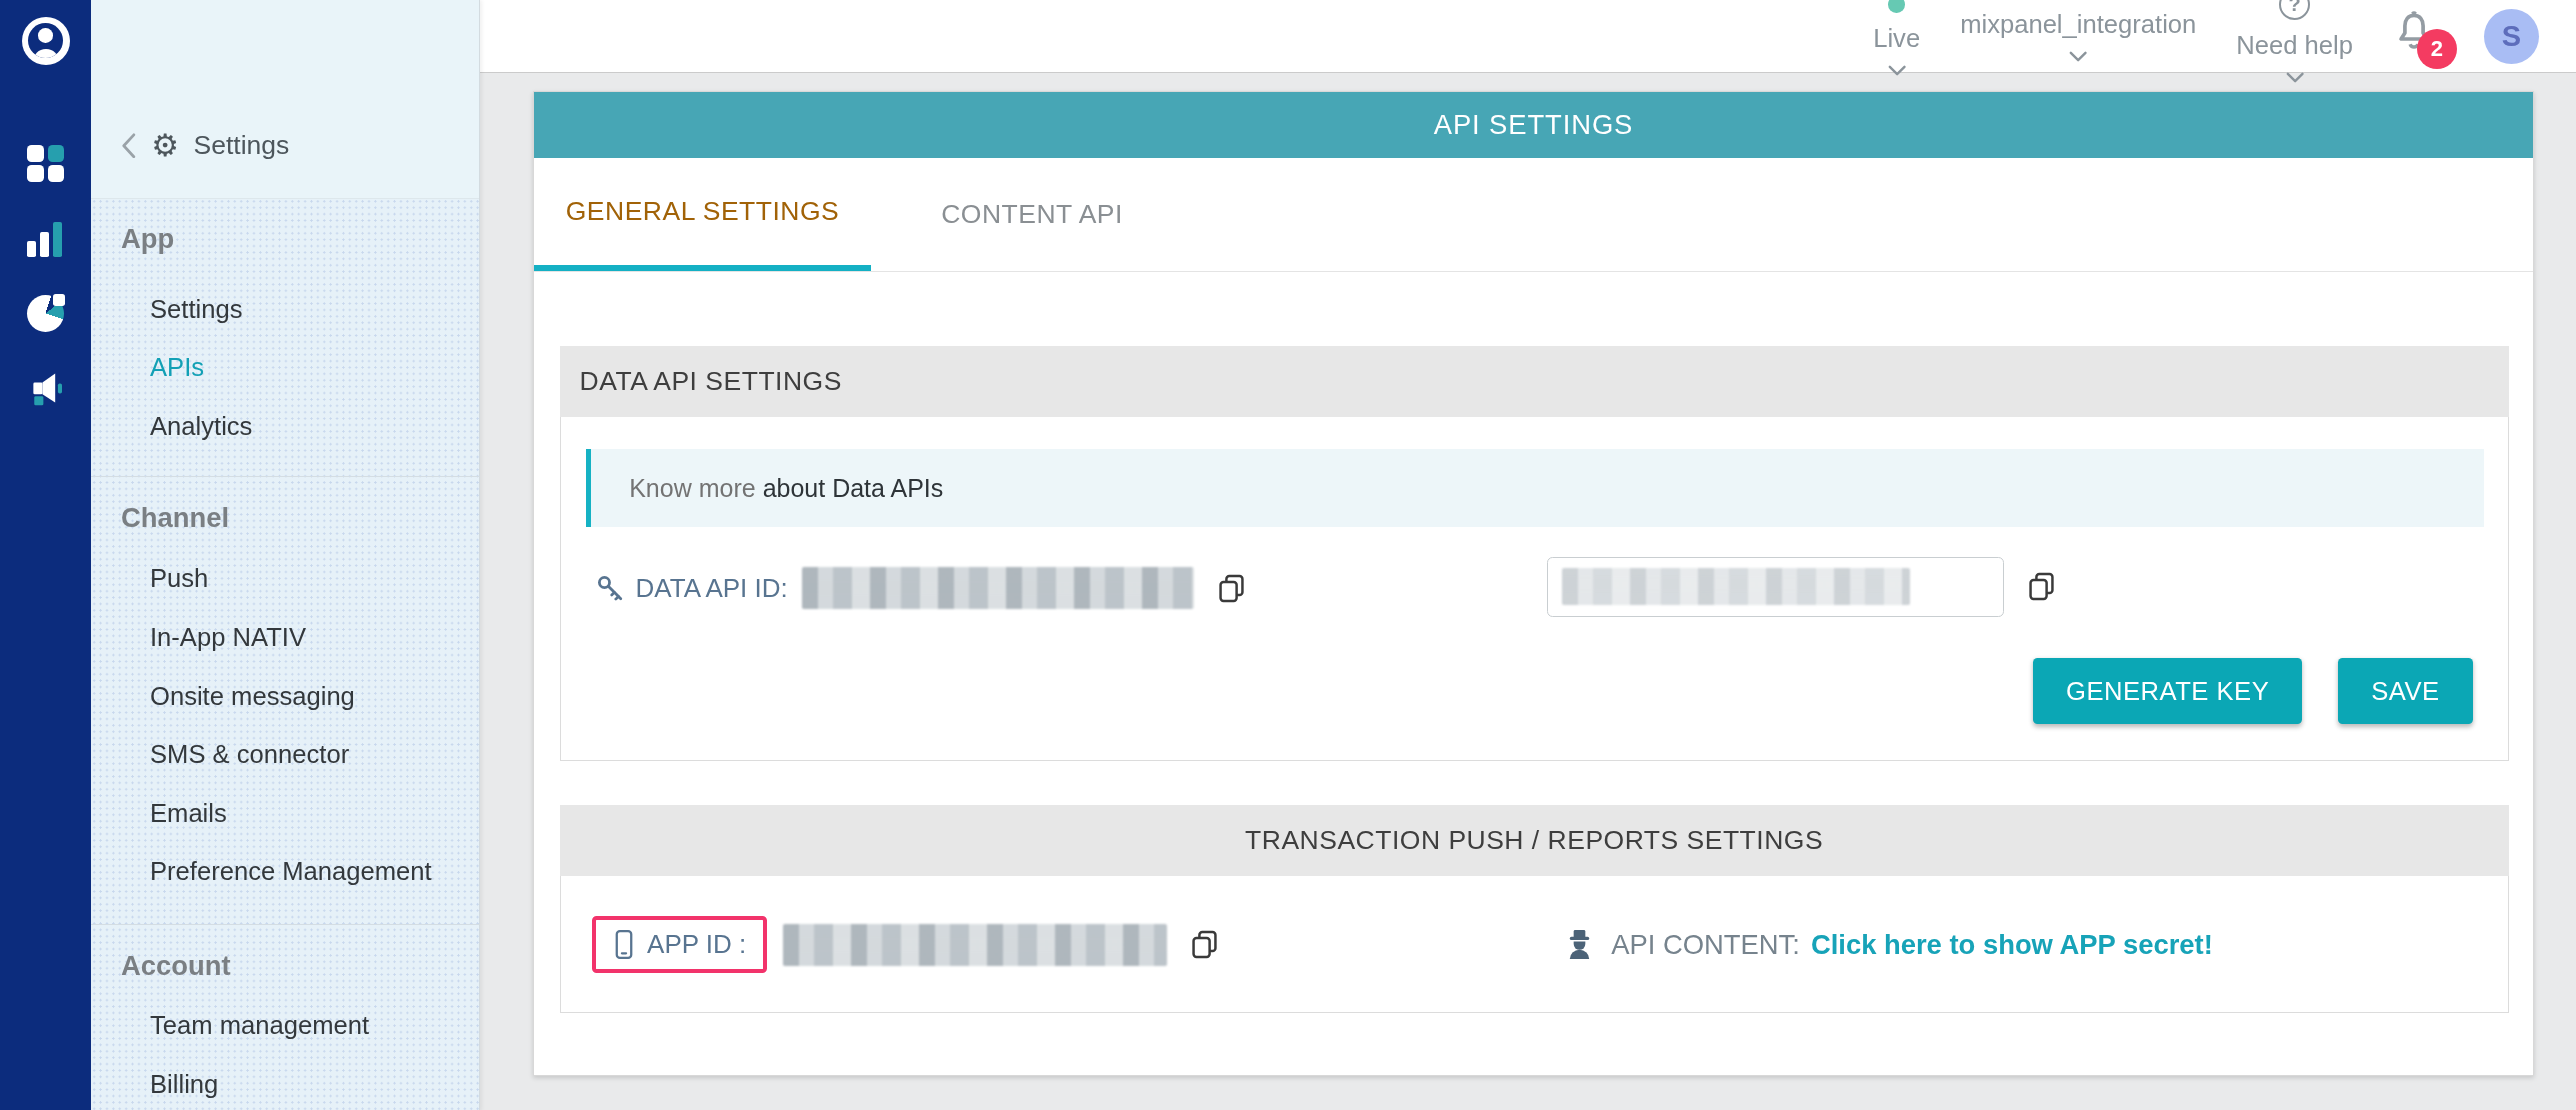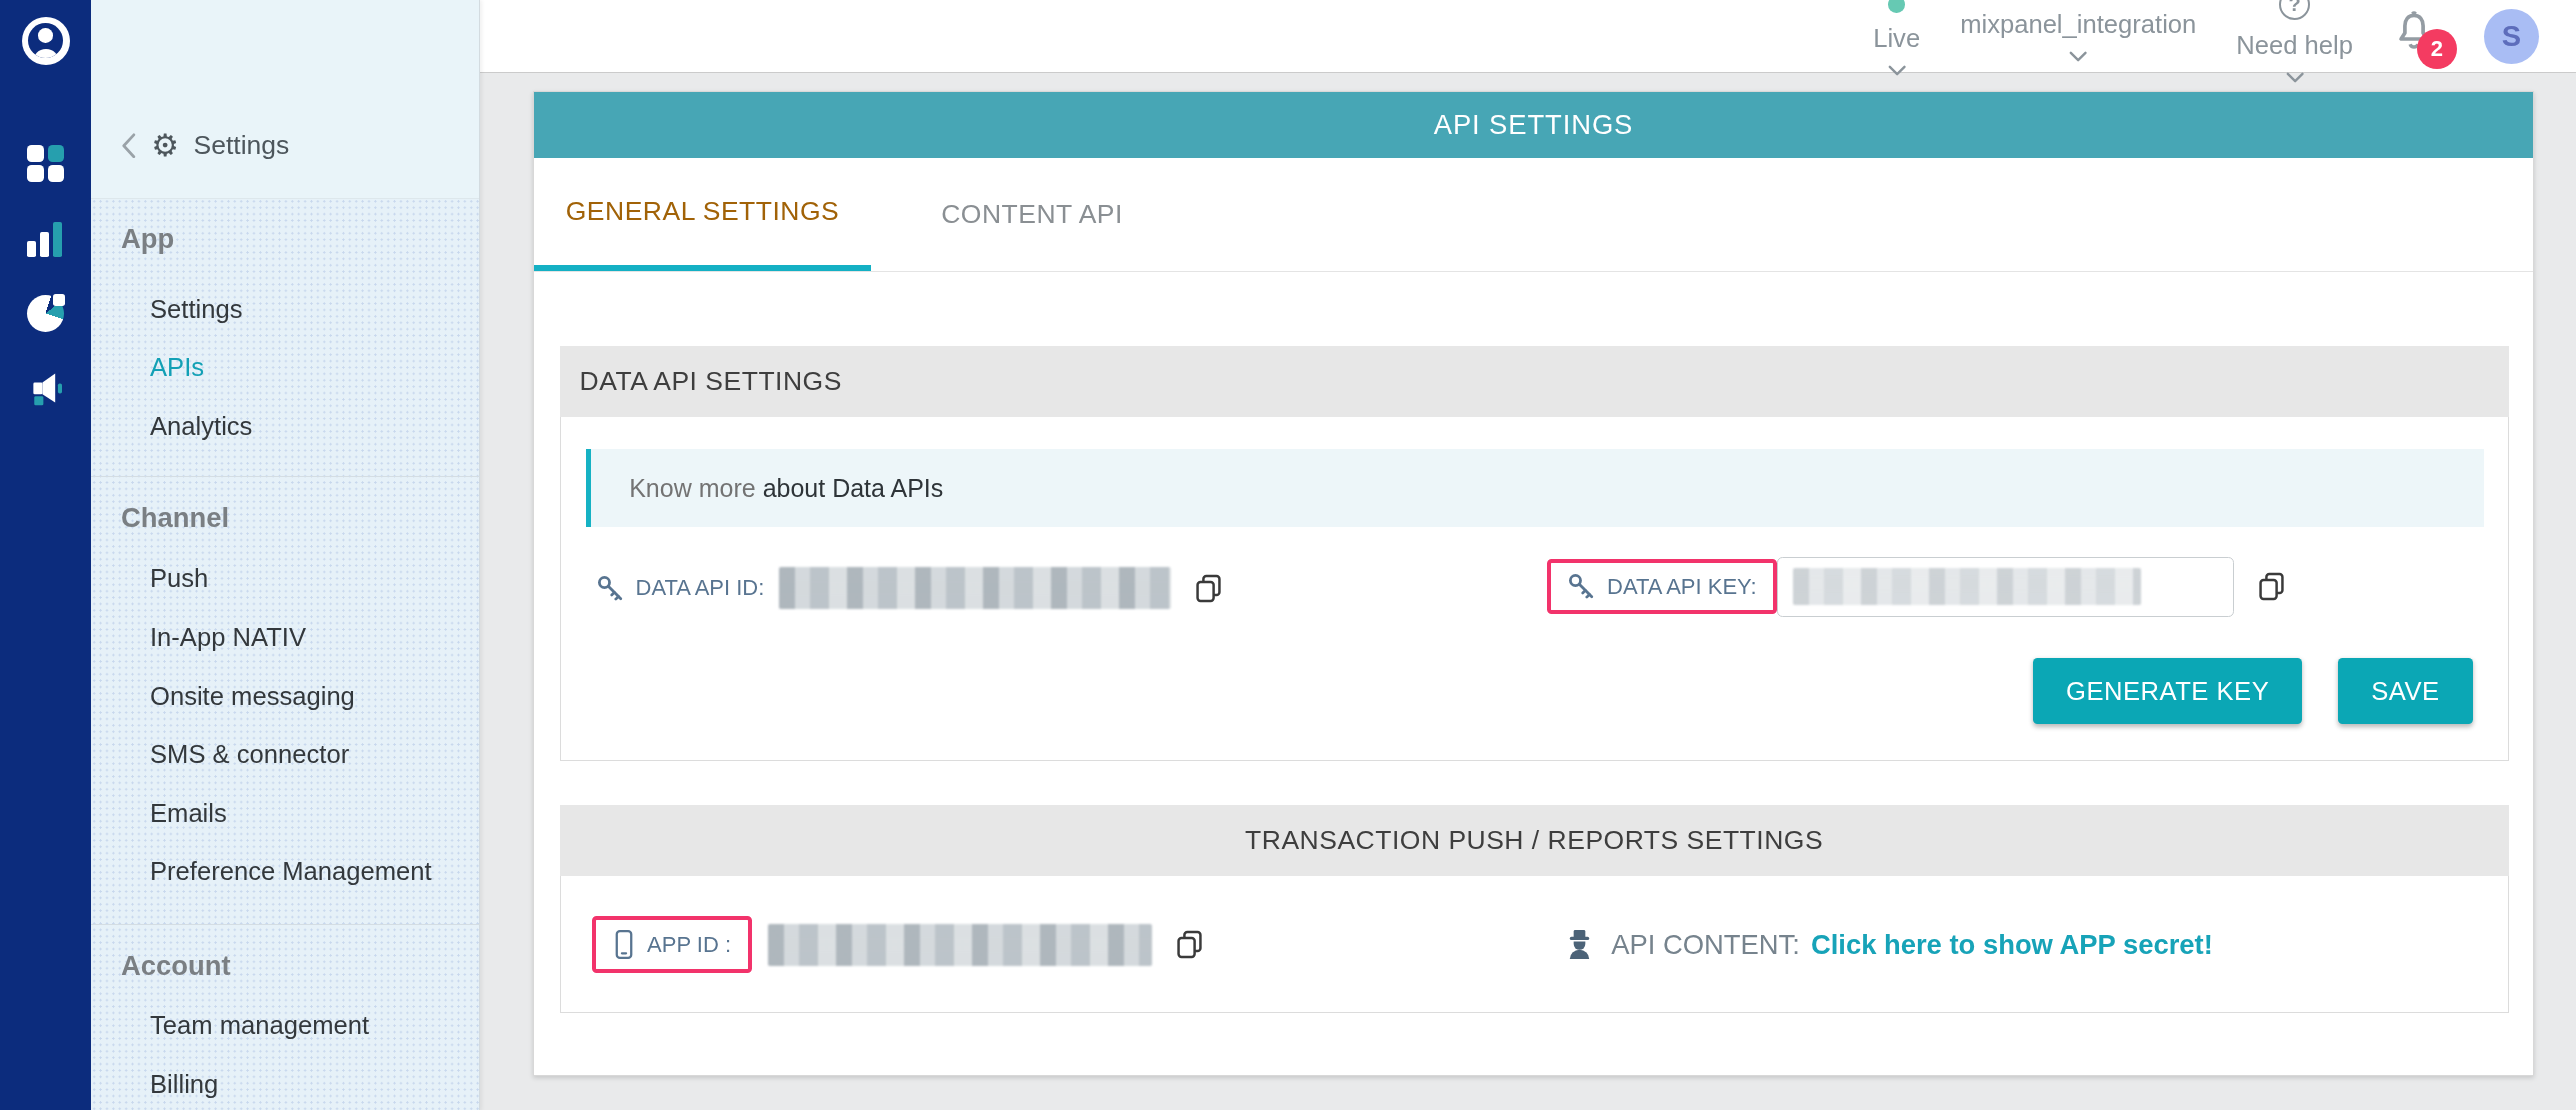--- a/index.html
+++ b/index.html
@@ -70,21 +70,21 @@
     font-size:26.5px; color:#3e3e3e; letter-spacing:0.5px; }
   .sec-band.left-title { padding-left:20px; }
   .sec-band.center-title { justify-content:center; }
   .sec-body { position:relative; background:#fff; border:0.9px solid #dcdcdc; border-top:none; }
 
   .info-bar { position:absolute; left:25.6px; top:32px; width:1898px; height:78px; background:#edf6f9;
     border-left:5.5px solid #16b2c4; display:flex; align-items:center; padding-left:38px; font-size:25px; color:#2e3438; }
   .know-link { color:#737373; cursor:pointer; margin-right:7px; }
 
   .field-row { position:absolute; display:flex; align-items:center; }
-  .slate-label { font-size:22px; font-weight:500; color:#587490; white-space:nowrap; }
+  .slate-label { font-size:26px; font-weight:500; color:#587490; white-space:nowrap; }
   .redacted { height:42px; border-radius:1.8px; filter:blur(1.1px);
     background-image:
       repeating-linear-gradient(90deg, rgba(125,138,148,.50) 0 15.6px, rgba(196,203,208,.42) 15.6px 31px, rgba(150,162,171,.48) 31px 50px, rgba(214,219,222,.45) 50px 68px),
       repeating-linear-gradient(0deg, rgba(182,190,196,.42) 0 13.7px, rgba(152,163,171,.30) 13.7px 28px); }
   .redacted.light { opacity:.62; }
   .pink-box { display:flex; align-items:center; gap:11px; border:4.6px solid #f2336b; border-radius:4.6px;
     padding:9.1px 16.5px; background:#fff; }
   .key-input { width:457px; height:60px; border:1.8px solid #c9ced1; border-radius:5.5px; background:#fff;
     display:flex; align-items:center; padding:0 14.6px; }
   .copy-btn { margin-left:20px; cursor:pointer; display:flex; }
@@ -227,29 +227,20 @@
         <div class="redacted" style="width:392px; margin-left:14.6px"></div>
         <span class="copy-btn">
           <svg width="35" height="35" viewBox="0 0 24 24">
             <rect x="8.5" y="3.5" width="11" height="13" rx="2" fill="#fff" stroke="#3a3a3a" stroke-width="1.7"></rect>
             <rect x="4.5" y="7.5" width="11" height="13" rx="2" fill="#fff" stroke="#3a3a3a" stroke-width="1.7"></rect>
           </svg>
         </span>
       </div>
 
       <div class="field-row" style="left:986px; top:110px; height:119px">
-        <div class="pink-box">
-          <svg width="29" height="29" viewBox="0 0 24 24">
-            <circle cx="7" cy="7" r="4.2" fill="none" stroke="#587490" stroke-width="2.3"></circle>
-            <line x1="10.2" y1="10.2" x2="20.5" y2="20.5" stroke="#587490" stroke-width="2.3" stroke-linecap="round"></line>
-            <line x1="15.2" y1="15.2" x2="13" y2="17.4" stroke="#587490" stroke-width="2.3" stroke-linecap="round"></line>
-            <line x1="18.6" y1="18.6" x2="16.4" y2="20.8" stroke="#587490" stroke-width="2.3" stroke-linecap="round"></line>
-          </svg>
-          <span class="slate-label">DATA API KEY:</span>
-        </div>
         <div class="key-input">
           <div class="redacted light" style="width:348px; height:37px"></div>
         </div>
         <span class="copy-btn">
           <svg width="35" height="35" viewBox="0 0 24 24">
             <rect x="8.5" y="3.5" width="11" height="13" rx="2" fill="#fff" stroke="#3a3a3a" stroke-width="1.7"></rect>
             <rect x="4.5" y="7.5" width="11" height="13" rx="2" fill="#fff" stroke="#3a3a3a" stroke-width="1.7"></rect>
           </svg>
         </span>
       </div>

